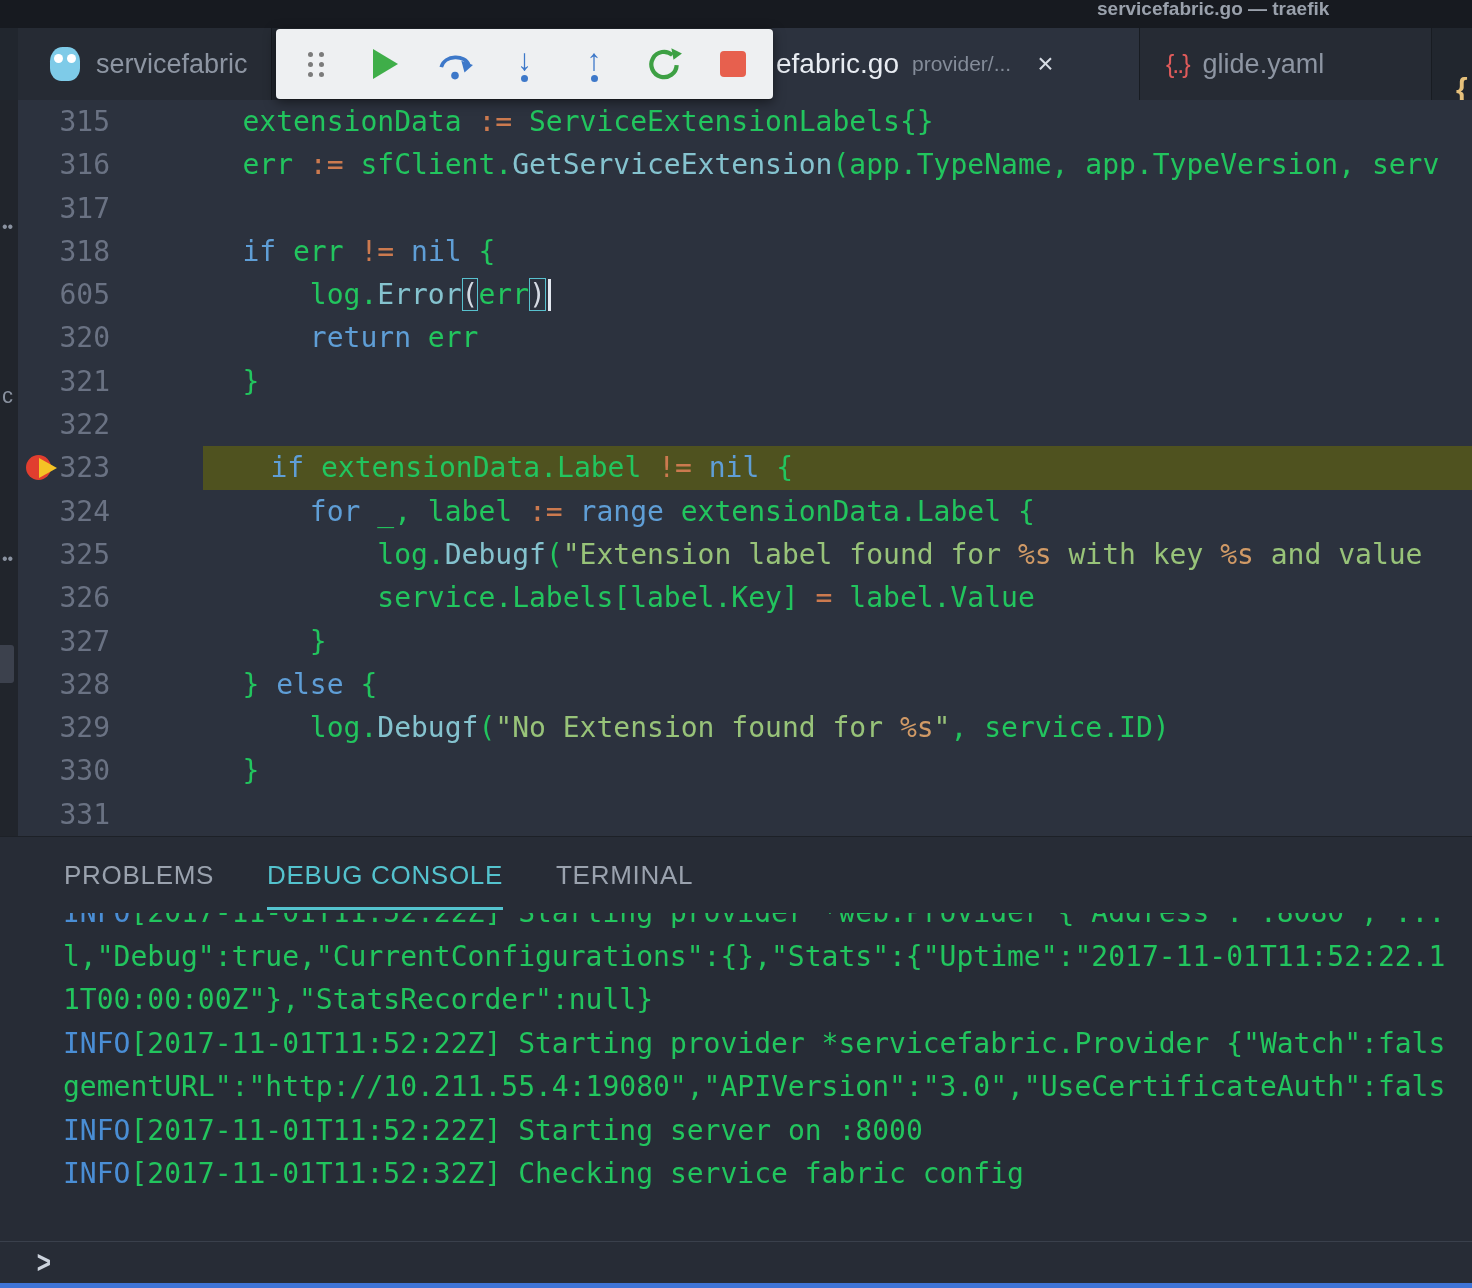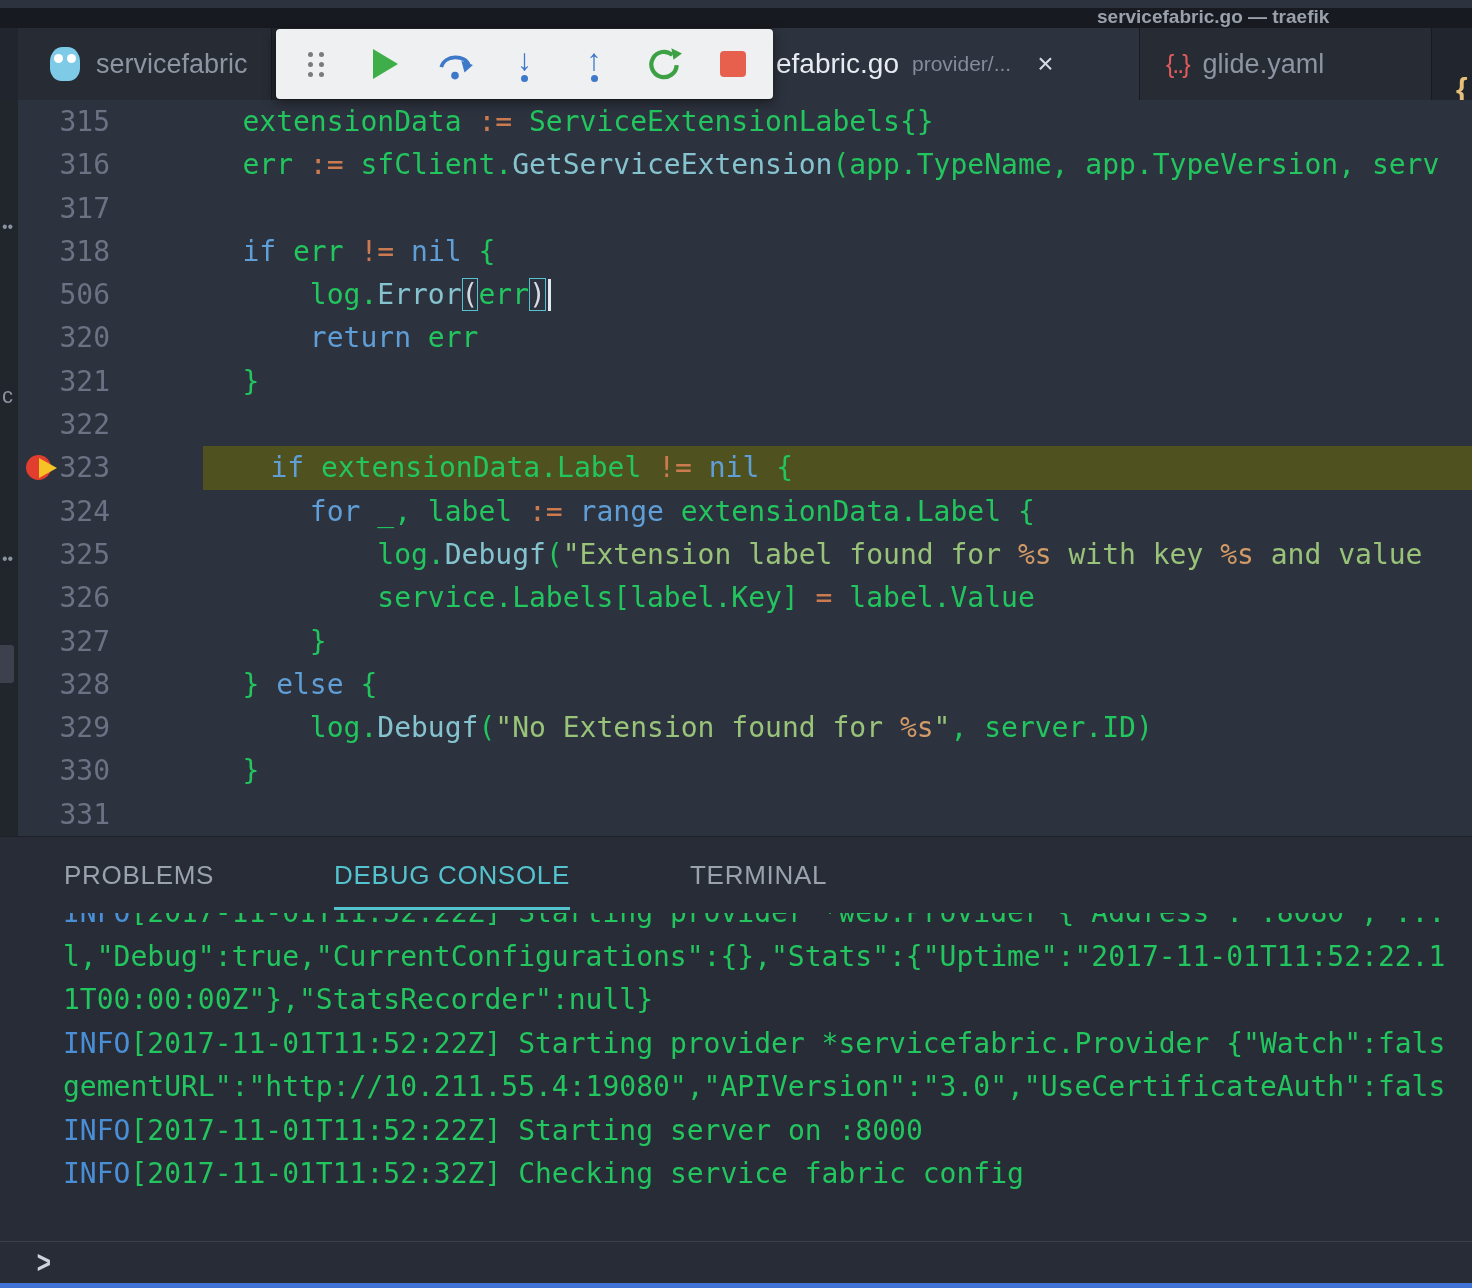--- a/index.html
+++ b/index.html
@@ -1,21 +1,21 @@
 <!DOCTYPE html>
 <html><head>
 <meta charset="utf-8">
 <style>
   * { margin:0; padding:0; box-sizing:border-box; }
   html,body { background:#171a20; }
   .app { position:relative; width:1472px; height:1288px; overflow:hidden;
          background:#2c323e; font-family:"Liberation Sans",sans-serif; }
 
   
-  .titlebar { position:absolute; top:8px; left:0; right:0; height:28px; background:#171a20; overflow:hidden; }
+  .titlebar { position:absolute; top:0; left:0; right:0; height:28px; background:#171a20; overflow:hidden; }
   .titlebar .wtitle { position:absolute; left:1097px; top:-2px; font-size:19px; font-weight:bold; color:#9aa1ac; white-space:nowrap; }
 
   
   .tabbar { position:absolute; top:28px; left:0; right:0; height:72px; background:#21262e; overflow:hidden; }
   .tab { position:absolute; top:0; height:72px; display:flex; align-items:center; background:#262b34;
          border-right:1px solid #181c22; overflow:hidden; white-space:nowrap; }
   .tab-label { color:#8d95a2; font-size:27px; }
   .tab.active { background:#2c323e; }
   .tab.active .tab-label { color:#e8ecf2; font-size:28px; }
   .tab-desc { color:#848c99; font-size:21px; margin-left:13px; }
@@ -60,21 +60,21 @@
   .tok-o { color:#cc7a4f; }
   .tok-f { color:#85c3cf; }
   .tok-s { color:#98c379; }
   .tok-m { color:#d19a66; }
   .tok-bx { color:#d4dae3; outline:1px solid #58c1ce; outline-offset:-1px; }
   .tok-cursor { display:inline-block; width:3px; height:32px; background:#e2e8f0; vertical-align:text-bottom; margin-left:2px; }
   .tok-i { color:#4a8ed5; }
 
   
   .panel { position:absolute; left:0; top:836px; width:1472px; height:447px; background:#272c36; border-top:1px solid #1d2127; }
-  .panel-tabs { display:flex; gap:120px; padding-left:64px; height:76px; align-items:center;
+  .panel-tabs { display:flex; gap:53px; padding-left:64px; height:76px; align-items:center;
                 font-size:26px; letter-spacing:0.7px; color:#9aa2ae; position:relative; z-index:2; background:#272c36; }
   .panel-tab { position:relative; height:100%; display:flex; align-items:center; cursor:pointer; }
   .panel-tab.active { color:#54c3ce; }
   .panel-tab.active::after { content:""; position:absolute; left:0; right:0; bottom:3px; height:3px; background:#54c3ce; }
   .console { position:absolute; top:76px; left:0; right:0; height:328px; overflow:hidden;
              font-family:"DejaVu Sans Mono",monospace; font-size:28px; padding-left:63px; }
   .console-line { height:43.5px; line-height:43.5px; white-space:pre; overflow:hidden; color:#d6dce5; }
   .console-line.clipped { margin-top:-22px; }
   .console-input { position:absolute; left:0; right:0; top:404px; height:43px; border-top:1px solid #3a404c;
                    display:flex; align-items:center; }
@@ -157,31 +157,31 @@
     <span class="act-frag" style="top:450px;">••</span>
     <span class="act-block"></span>
   </div>
 
   <div class="editor">
     <div>
         <div class="code-row"><div class="gutter">315</div><div class="code"><span class="tok-p">    extensionData </span><span class="tok-o">:=</span><span class="tok-p"> ServiceExtensionLabels{}</span></div></div>
         <div class="code-row"><div class="gutter">316</div><div class="code"><span class="tok-p">    err </span><span class="tok-o">:=</span><span class="tok-p"> sfClient.</span><span class="tok-f">GetServiceExtension</span><span class="tok-p">(app.TypeName, app.TypeVersion, serv</span></div></div>
         <div class="code-row"><div class="gutter">317</div><div class="code"></div></div>
         <div class="code-row"><div class="gutter">318</div><div class="code"><span class="tok-p">    </span><span class="tok-k">if</span><span class="tok-p"> err </span><span class="tok-o">!=</span><span class="tok-p"> </span><span class="tok-k">nil</span><span class="tok-p"> {</span></div></div>
-        <div class="code-row"><div class="gutter">506</div><div class="code"><span class="tok-p">        log.</span><span class="tok-f">Error</span><span class="tok-bx">(</span><span class="tok-p">err</span><span class="tok-bx">)</span><span class="tok-cursor"></span></div></div>
+        <div class="code-row"><div class="gutter">605</div><div class="code"><span class="tok-p">        log.</span><span class="tok-f">Error</span><span class="tok-bx">(</span><span class="tok-p">err</span><span class="tok-bx">)</span><span class="tok-cursor"></span></div></div>
         <div class="code-row"><div class="gutter">320</div><div class="code"><span class="tok-p">        </span><span class="tok-k">return</span><span class="tok-p"> err</span></div></div>
         <div class="code-row"><div class="gutter">321</div><div class="code"><span class="tok-p">    }</span></div></div>
         <div class="code-row"><div class="gutter">322</div><div class="code"></div></div>
         <div class="code-row current"><div class="gutter">323<span class="bp"><i class="bp-dot"></i><i class="bp-arrow"></i></span></div><div class="code"><span class="tok-p">    </span><span class="tok-k">if</span><span class="tok-p"> extensionData.Label </span><span class="tok-o">!=</span><span class="tok-p"> </span><span class="tok-k">nil</span><span class="tok-p"> {</span></div></div>
         <div class="code-row"><div class="gutter">324</div><div class="code"><span class="tok-p">        </span><span class="tok-k">for</span><span class="tok-p"> _, label </span><span class="tok-o">:=</span><span class="tok-p"> </span><span class="tok-k">range</span><span class="tok-p"> extensionData.Label {</span></div></div>
         <div class="code-row"><div class="gutter">325</div><div class="code"><span class="tok-p">            log.</span><span class="tok-f">Debugf</span><span class="tok-p">(</span><span class="tok-s">"Extension label found for </span><span class="tok-m">%s</span><span class="tok-s"> with key </span><span class="tok-m">%s</span><span class="tok-s"> and value </span></div></div>
         <div class="code-row"><div class="gutter">326</div><div class="code"><span class="tok-p">            service.Labels[label.Key] </span><span class="tok-o">=</span><span class="tok-p"> label.Value</span></div></div>
         <div class="code-row"><div class="gutter">327</div><div class="code"><span class="tok-p">        }</span></div></div>
         <div class="code-row"><div class="gutter">328</div><div class="code"><span class="tok-p">    } </span><span class="tok-k">else</span><span class="tok-p"> {</span></div></div>
-        <div class="code-row"><div class="gutter">329</div><div class="code"><span class="tok-p">        log.</span><span class="tok-f">Debugf</span><span class="tok-p">(</span><span class="tok-s">"No Extension found for </span><span class="tok-m">%s</span><span class="tok-s">"</span><span class="tok-p">, server.ID)</span></div></div>
+        <div class="code-row"><div class="gutter">329</div><div class="code"><span class="tok-p">        log.</span><span class="tok-f">Debugf</span><span class="tok-p">(</span><span class="tok-s">"No Extension found for </span><span class="tok-m">%s</span><span class="tok-s">"</span><span class="tok-p">, service.ID)</span></div></div>
         <div class="code-row"><div class="gutter">330</div><div class="code"><span class="tok-p">    }</span></div></div>
         <div class="code-row"><div class="gutter">331</div><div class="code"></div></div>
       </div>
   </div>
 
   <div class="panel">
     <div class="panel-tabs">
       <div class="panel-tab">
           <span>PROBLEMS</span>
         </div>

